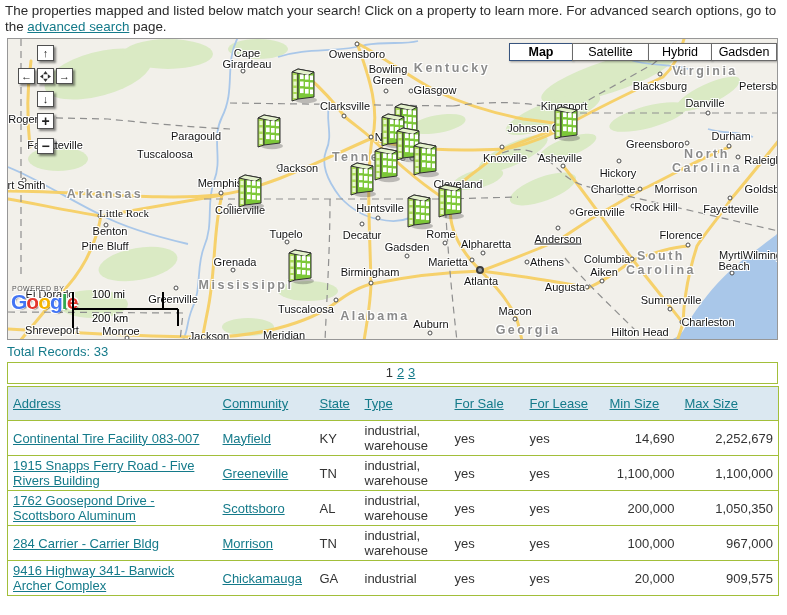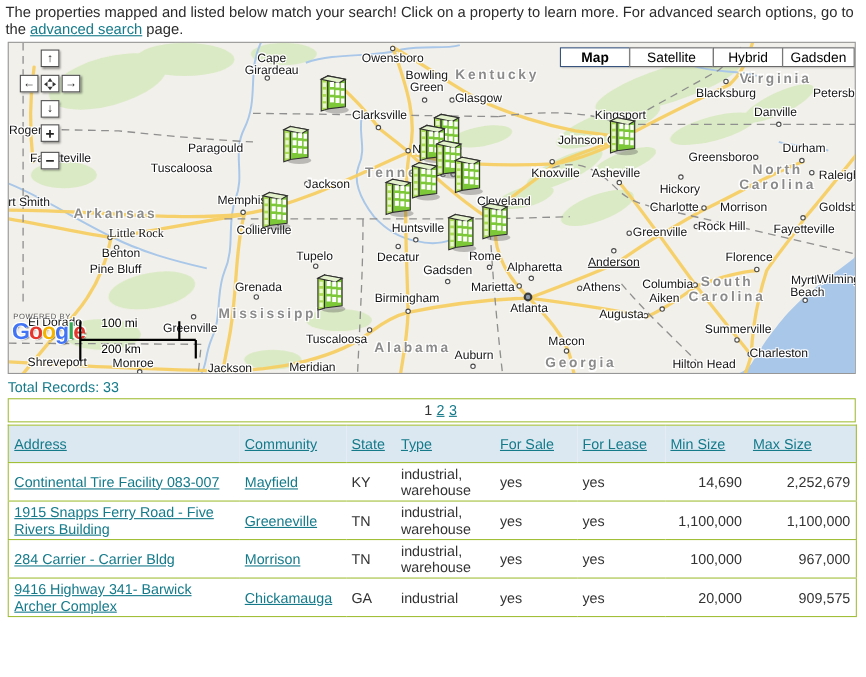--- a/index.html
+++ b/index.html
@@ -763,20 +763,30 @@
         <td><a>1915 Snapps Ferry Road - Five Rivers Building</a></td>
         <td><a>Greeneville</a></td>
         <td>TN</td>
         <td>industrial, warehouse</td>
         <td class="pad">yes</td>
         <td class="pad">yes</td>
         <td class="min">1,100,000</td>
         <td class="max">1,100,000</td>
       </tr>
 
+      <tr>
+        <td><a>1762 Goosepond Drive - Scottsboro Aluminum</a></td>
+        <td><a>Scottsboro</a></td>
+        <td>AL</td>
+        <td>industrial, warehouse</td>
+        <td class="pad">yes</td>
+        <td class="pad">yes</td>
+        <td class="min">200,000</td>
+        <td class="max">1,050,350</td>
+      </tr>
 
       <tr>
         <td><a>284 Carrier - Carrier Bldg</a></td>
         <td><a>Morrison</a></td>
         <td>TN</td>
         <td>industrial, warehouse</td>
         <td class="pad">yes</td>
         <td class="pad">yes</td>
         <td class="min">100,000</td>
         <td class="max">967,000</td>

